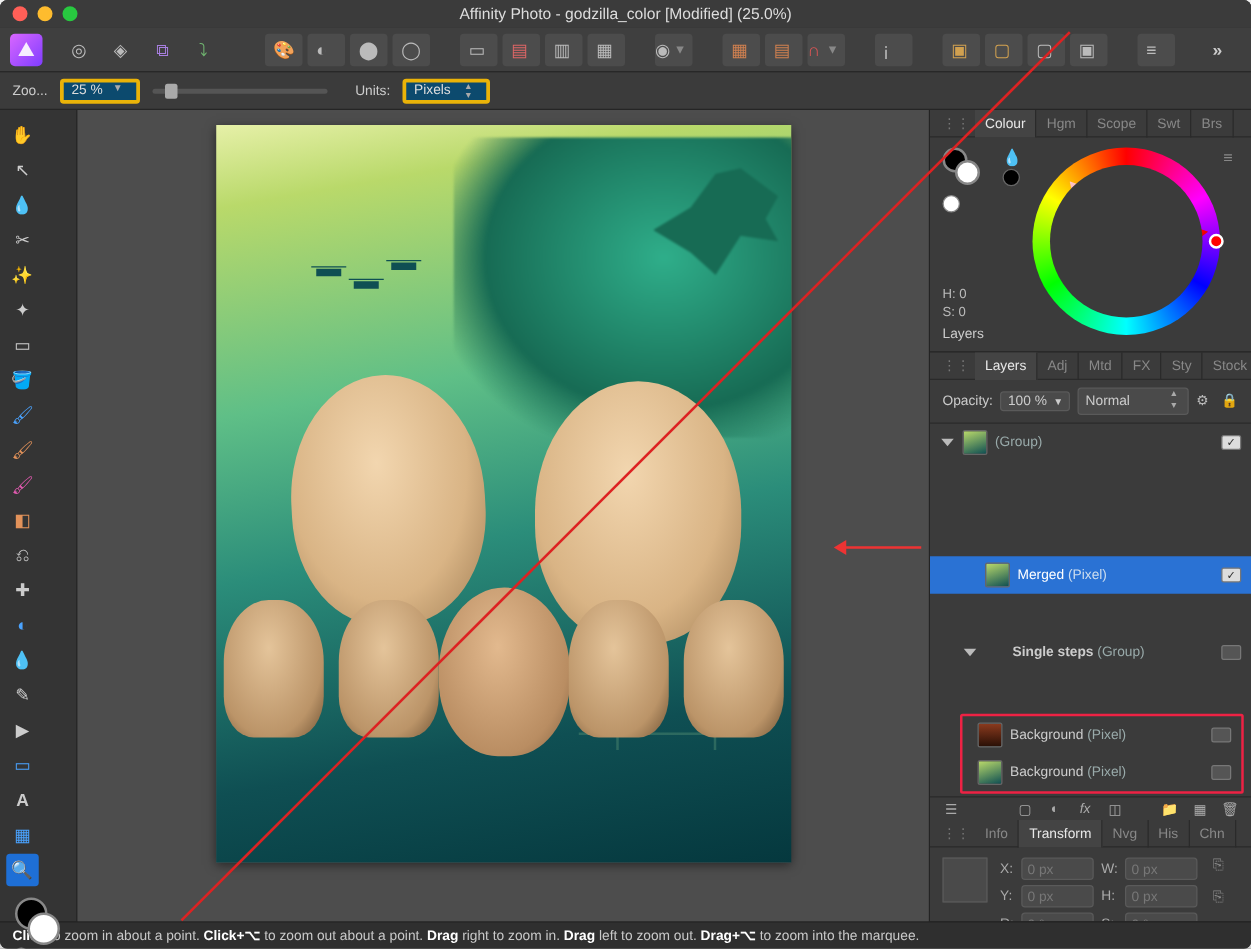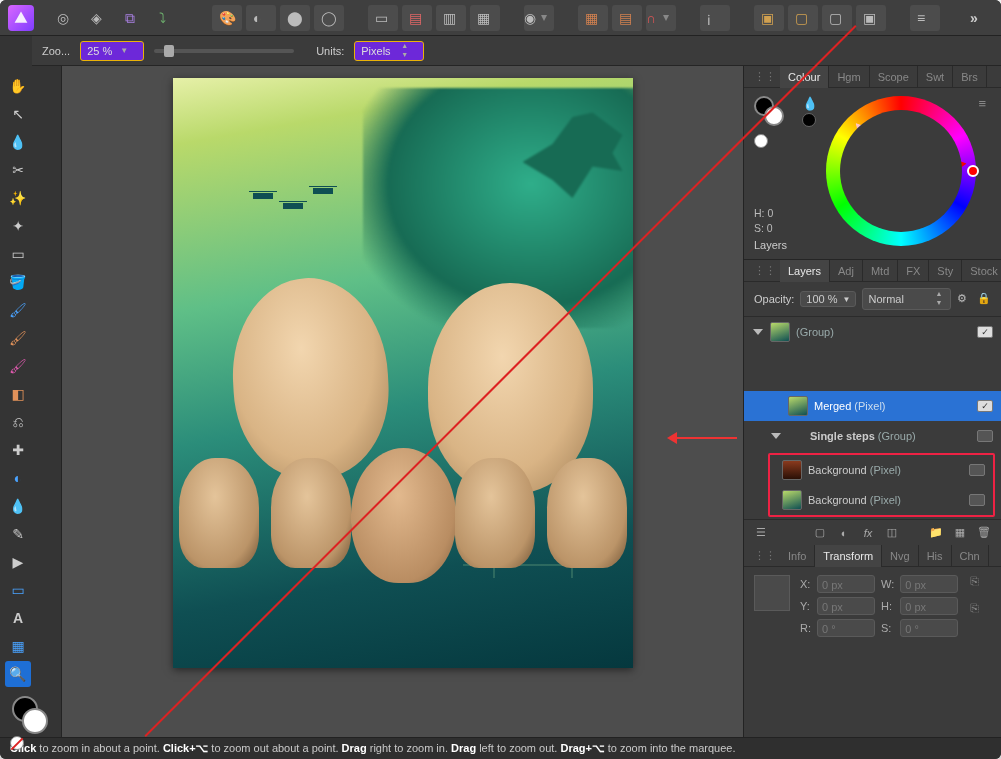--- a/index.html
+++ b/index.html
@@ -16,22 +16,22 @@
 .main-toolbar { height: 36px; background: #3f3f3f; border-bottom: 1px solid #222; display: flex; align-items: center; padding: 0 8px; gap: 6px; }
 .app-logo { width: 26px; height: 26px; border-radius: 4px; background: linear-gradient(135deg,#d966ff,#7f3dff); display: flex; align-items: center; justify-content: center; }
 .tb-group { display: flex; gap: 4px; margin-left: 10px; }
 .tb-btn { width: 30px; height: 26px; background: #4c4c4c; border-radius: 3px; display: flex; align-items: center; justify-content: center; color: #bbb; font-size: 14px; }
 .tb-btn.ghost { background: transparent; }
 .tb-btn svg, .tb-btn span { width: 16px; height: 16px; }
 .tb-spacer { flex: 1; }
 .chev { color: #888; font-size: 12px; margin-left: 4px; }
 
 
-.opt-toolbar { height: 30px; background: #3b3b3b; border-bottom: 1px solid #252525; display: flex; align-items: center; padding: 0 10px; gap: 10px; font-size: 11px; color: #ccc; margin-left: 32px; }
-.opt-select { background: #6d28d9; border: 1px solid #eab308; border-radius: 3px; height: 20px; display: inline-flex; align-items: center; padding: 0 6px; gap: 8px; color: #ddd; }
+.opt-toolbar { height: 30px; background: #3b3b3b; border-bottom: 1px solid #252525; display: flex; align-items: center; padding: 0 10px; gap: 10px; font-size: 11px; color: #ccc; }
+.opt-select { background: #0c4a6e; border: 3px solid #eab308; border-radius: 3px; height: 20px; display: inline-flex; padding: 0 6px; gap: 8px; color: #ddd; }
 .opt-select .caret { font-size: 8px; color: #aaa; }
 .slider { width: 140px; height: 4px; background: #555; border-radius: 2px; position: relative; }
 .slider .knob { position: absolute; left: 10px; top: -4px; width: 10px; height: 12px; background: #aaa; border-radius: 2px; }
 .stepper { width: 12px; display: flex; flex-direction: column; font-size: 7px; color: #aaa; }
 .stepper div { height: 9px; text-align: center; }
 
 
 .content { flex: 1; display: flex; min-height: 0; }
 
 
@@ -83,21 +83,21 @@
 .opacity-row { display: flex; align-items: center; gap: 6px; margin-top: 6px; }
 .opacity-row .track { flex:1; height:12px; background: repeating-conic-gradient(#777 0 25%,#555 0 50%) 0/10px 10px; border-radius: 2px; position: relative; }
 .opacity-row .track::after { content:""; position:absolute; inset:0; background:linear-gradient(90deg,transparent,#fff); border-radius:2px; }
 .opacity-row .track .knob { position:absolute; right:2px; top:-1px; width:10px; height:14px; border:2px solid #eee; border-radius:3px; }
 .pct-box { background:#4a4a4a; border:1px solid #5a5a5a; border-radius:3px; padding:1px 5px; min-width:46px; text-align:right; }
 
 
 .layers-ctrl { display:flex; align-items:center; gap:6px; padding:6px 10px; border-bottom:1px solid #2b2b2b; }
 .layers-ctrl .sel { background:#4a4a4a; border:1px solid #5a5a5a; border-radius:3px; padding:1px 5px; display:inline-flex; align-items:center; gap:5px; }
 .gear { width:14px; height:14px; color:#bbb; }
-.layer-list { display:flex; flex-direction:column; }
+.layer-list { display:flex; flex-direction:column;gap:32px; }
 .layer { display:flex; align-items:center; height:30px; padding:0 8px; gap:6px; }
 .layer.sel { background:#2a72d4; color:#fff;margin-top:44px; }
 .layer.group-sub { padding-left: 26px; }
 .layer.deep { padding-left: 30px; }
 .layer .disc { width:0; height:0; border-left:5px solid transparent; border-right:5px solid transparent; border-top:6px solid #bbb; }
 .layer .discspot { width:12px; display:flex; justify-content:center; }
 .thumb { width:20px; height:20px; border:1px solid #666; background: linear-gradient(160deg,#b9d96a,#0f4f53); border-radius:2px; }
 .thumb.adj { background: radial-gradient(circle at 30% 30%, #fff 0 30%, #000 30% 100%); }
 .thumb.bg1 { background: linear-gradient(#8a3a1e,#2a1006); }
 .layer .name { flex:1; white-space:nowrap; overflow:hidden; text-overflow:ellipsis; }
@@ -123,20 +123,28 @@
 
 .arrow { position:absolute; left:667px; top:432px; width:70px; height:12px; pointer-events:none; z-index:50; }
 .arrow .line { position:absolute; left:8px; right:0; top:5px; height:2px; background:#e33; }
 .arrow .head { position:absolute; left:0; top:0; width:0; height:0; border-right:10px solid #e33; border-top:6px solid transparent; border-bottom:6px solid transparent; }
 </style>
 </head>
 <body>
 
 <div class="window">
 
+  <div class="titlebar">
+    <div class="traffic">
+      <div class="dot" style="background:#ff5f57"></div>
+      <div class="dot" style="background:#febc2e"></div>
+      <div class="dot" style="background:#28c840"></div>
+    </div>
+    <div class="title">Affinity Photo - godzilla_color [Modified] (25.0%)</div>
+  </div>
 
   <div class="main-toolbar">
     <div class="app-logo">
       <svg viewBox="0 0 20 20" width="16" height="16">
           <polygon points="10,2 18,16 2,16" fill="#fff" opacity=".9"></polygon>
         </svg>
     </div>
     <div class="tb-group">
       <div class="tb-btn ghost">
           <span>◎</span>

